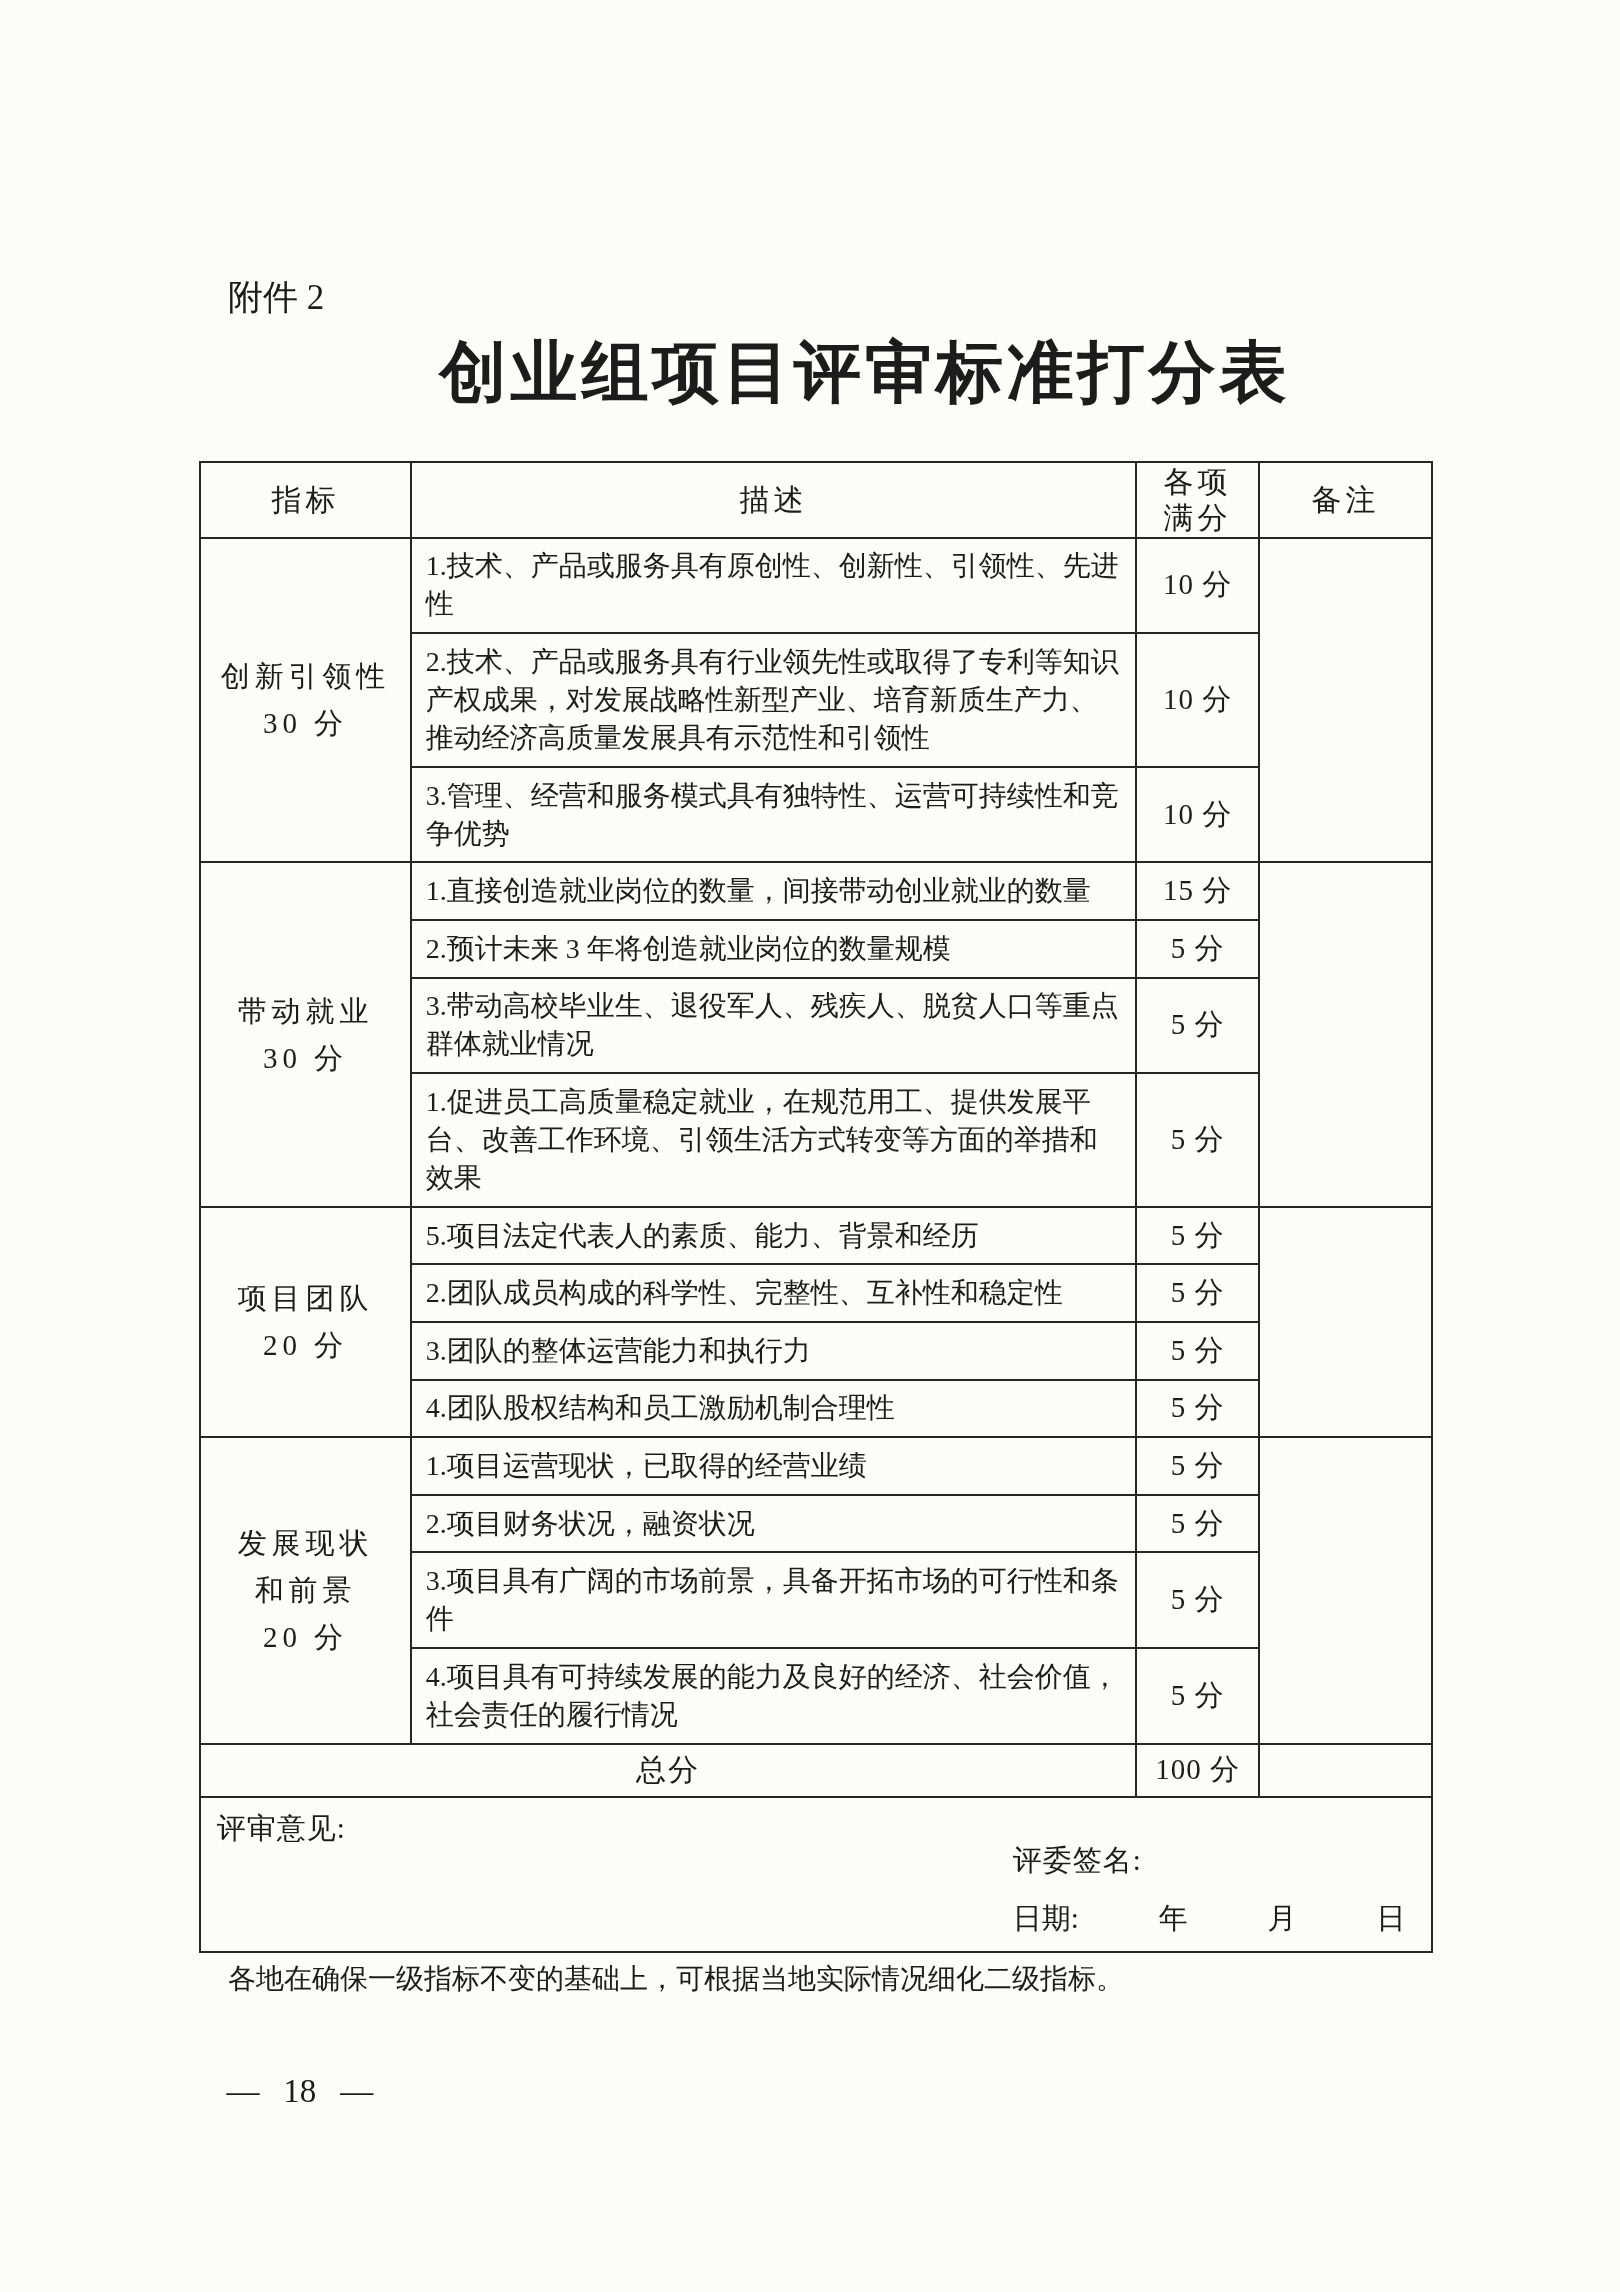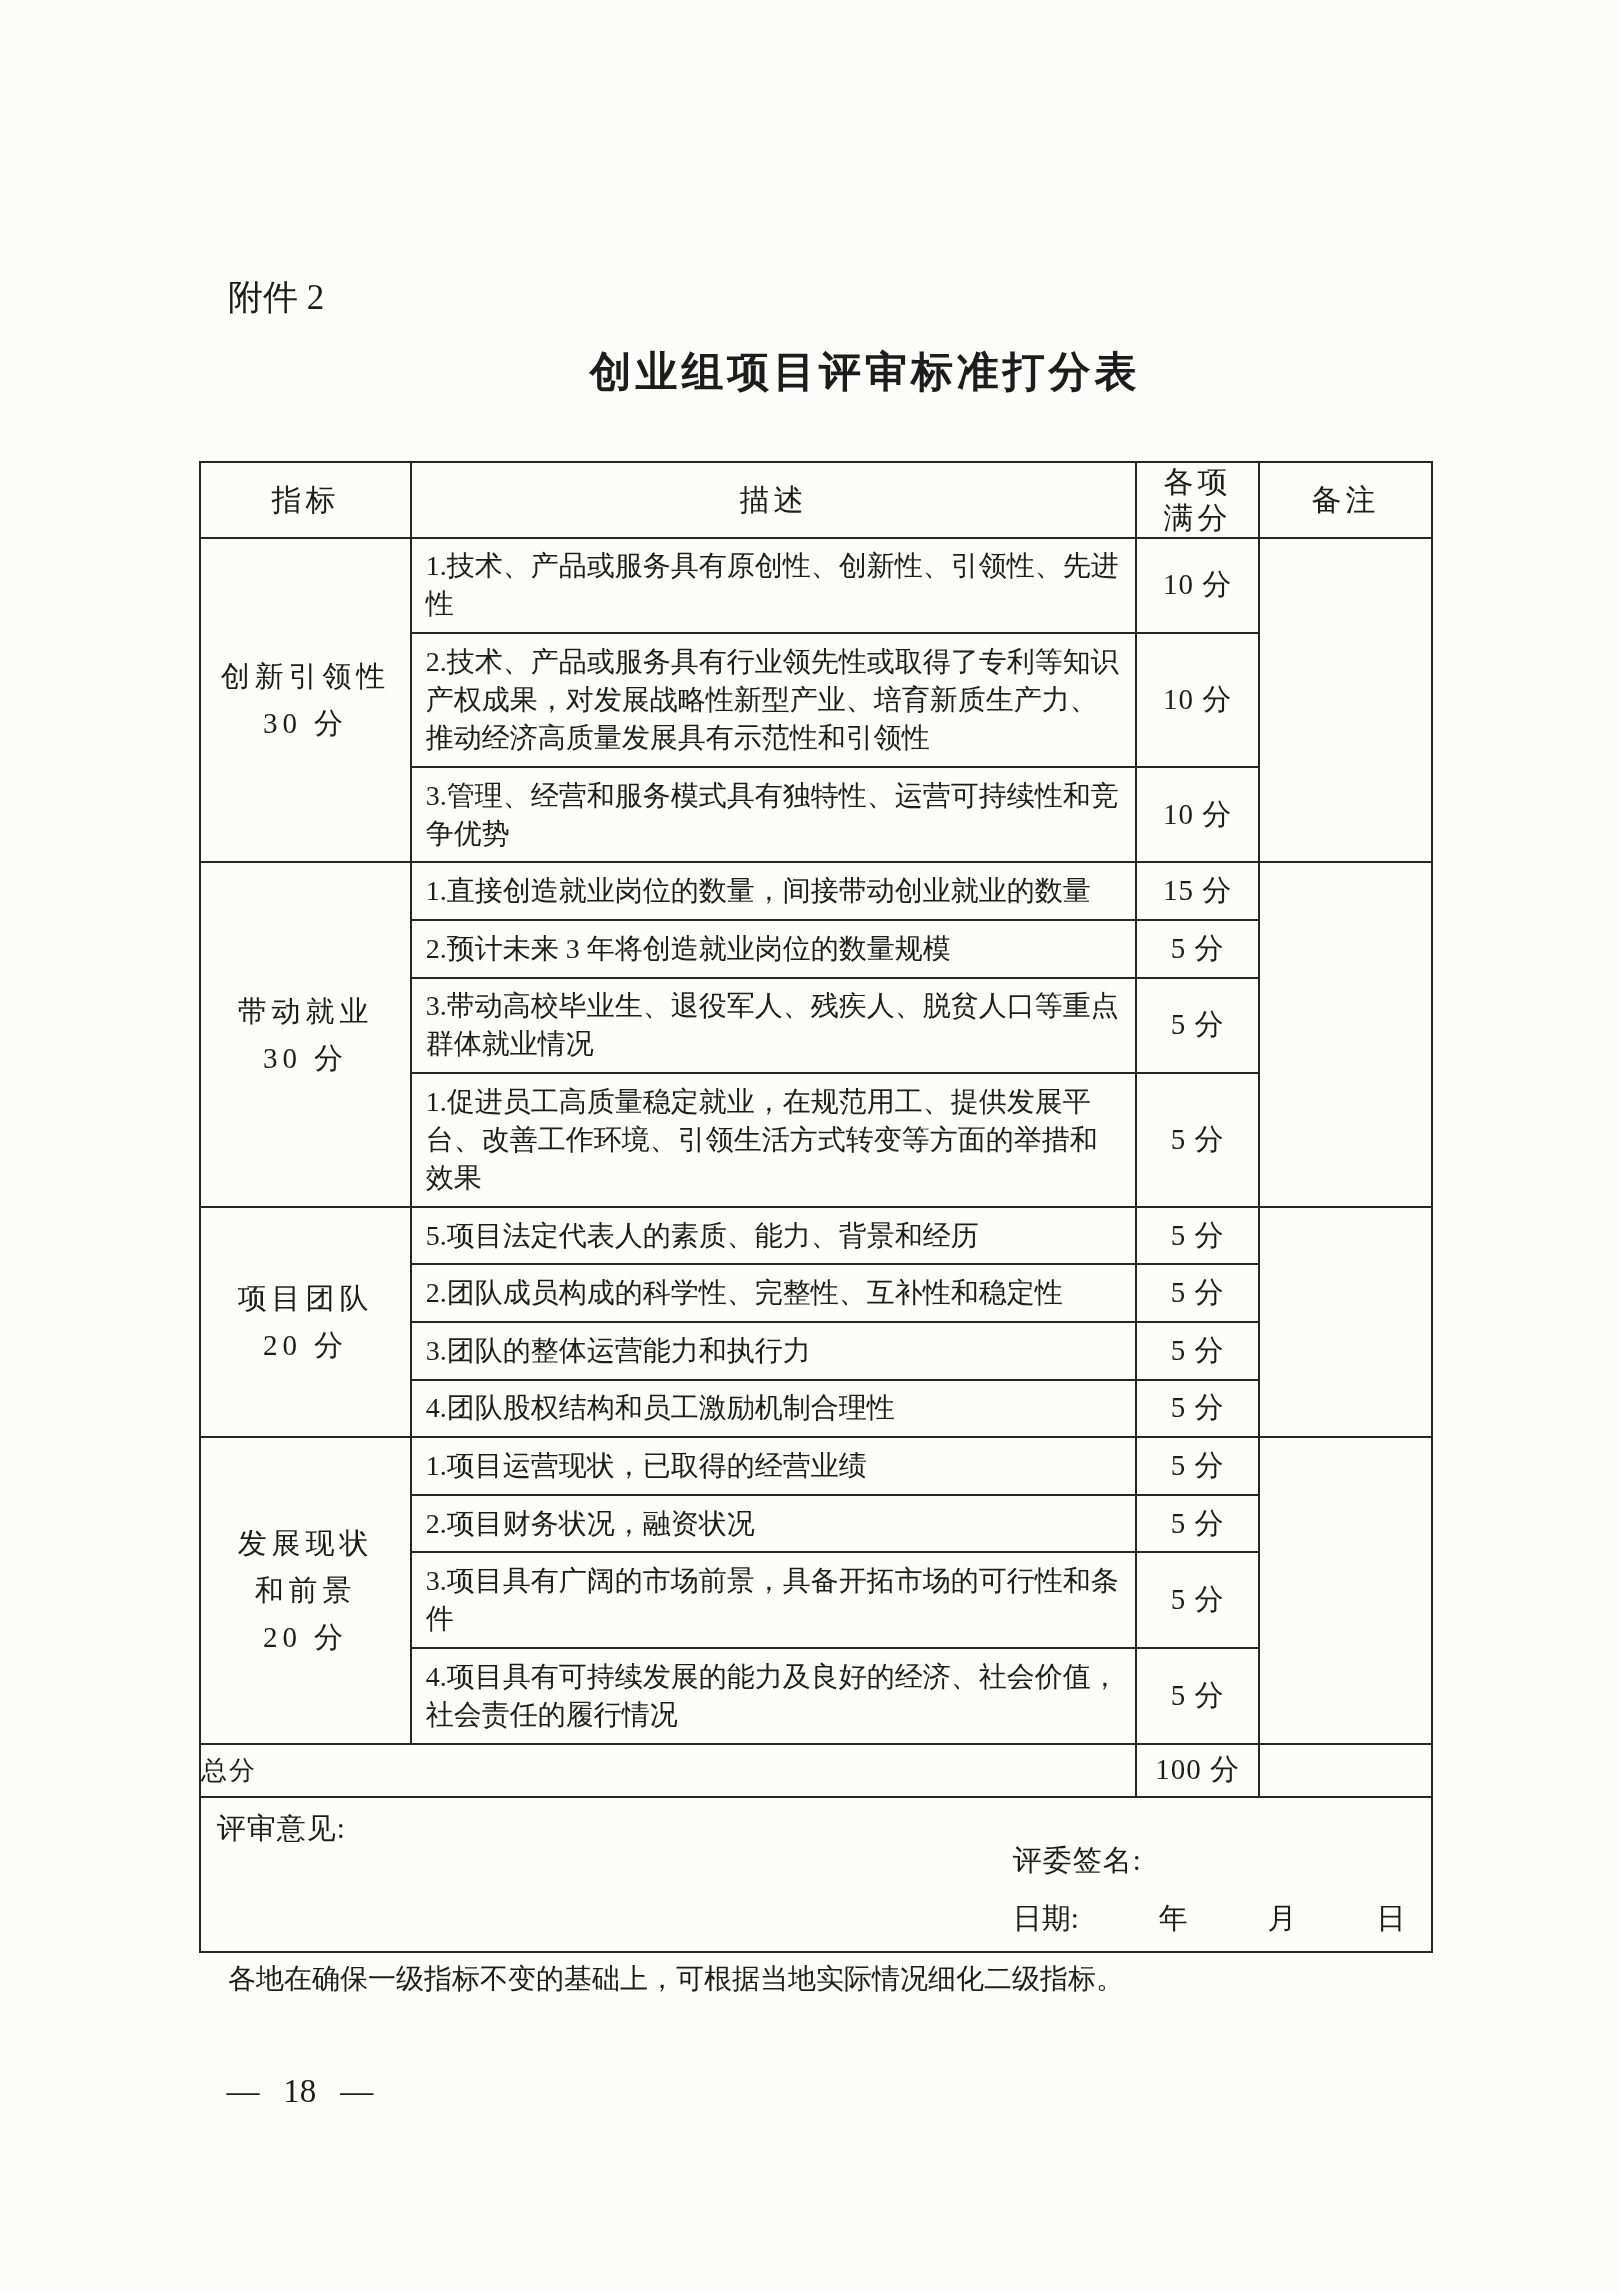--- a/index.html
+++ b/index.html
@@ -24,21 +24,21 @@
 
   .attachment {
     margin-left: 29px;
     font-size: 35px;
     line-height: 43px;
   }
 
   .doc-title {
     margin-top: 21.6px;
     text-align: center;
-    font-size: 42px;
+    font-size: 67px;
     font-weight: 700;
     letter-spacing: 3.9px;
     line-height: 63px;
   }
 
   table.score-table {
     margin-top: 57px;
     width: 1232px;
     border-collapse: collapse;
     table-layout: fixed;
@@ -85,22 +85,22 @@
     letter-spacing: 4.9px;
     line-height: 47px;
   }
 
   td.remarks-cell { background: transparent; }
 
   .pre { white-space: pre-line; }
 
   td.total-cell {
     height: 53px;
-    font-size: 26px;
-    text-align: left;
+    font-size: 30px;
+    text-align: center;
     letter-spacing: 2px;
   }
 
   td.review-cell {
     height: 155px;
     vertical-align: top;
     position: relative;
     padding: 11.8px 15.7px;
     font-size: 29px;
   }

